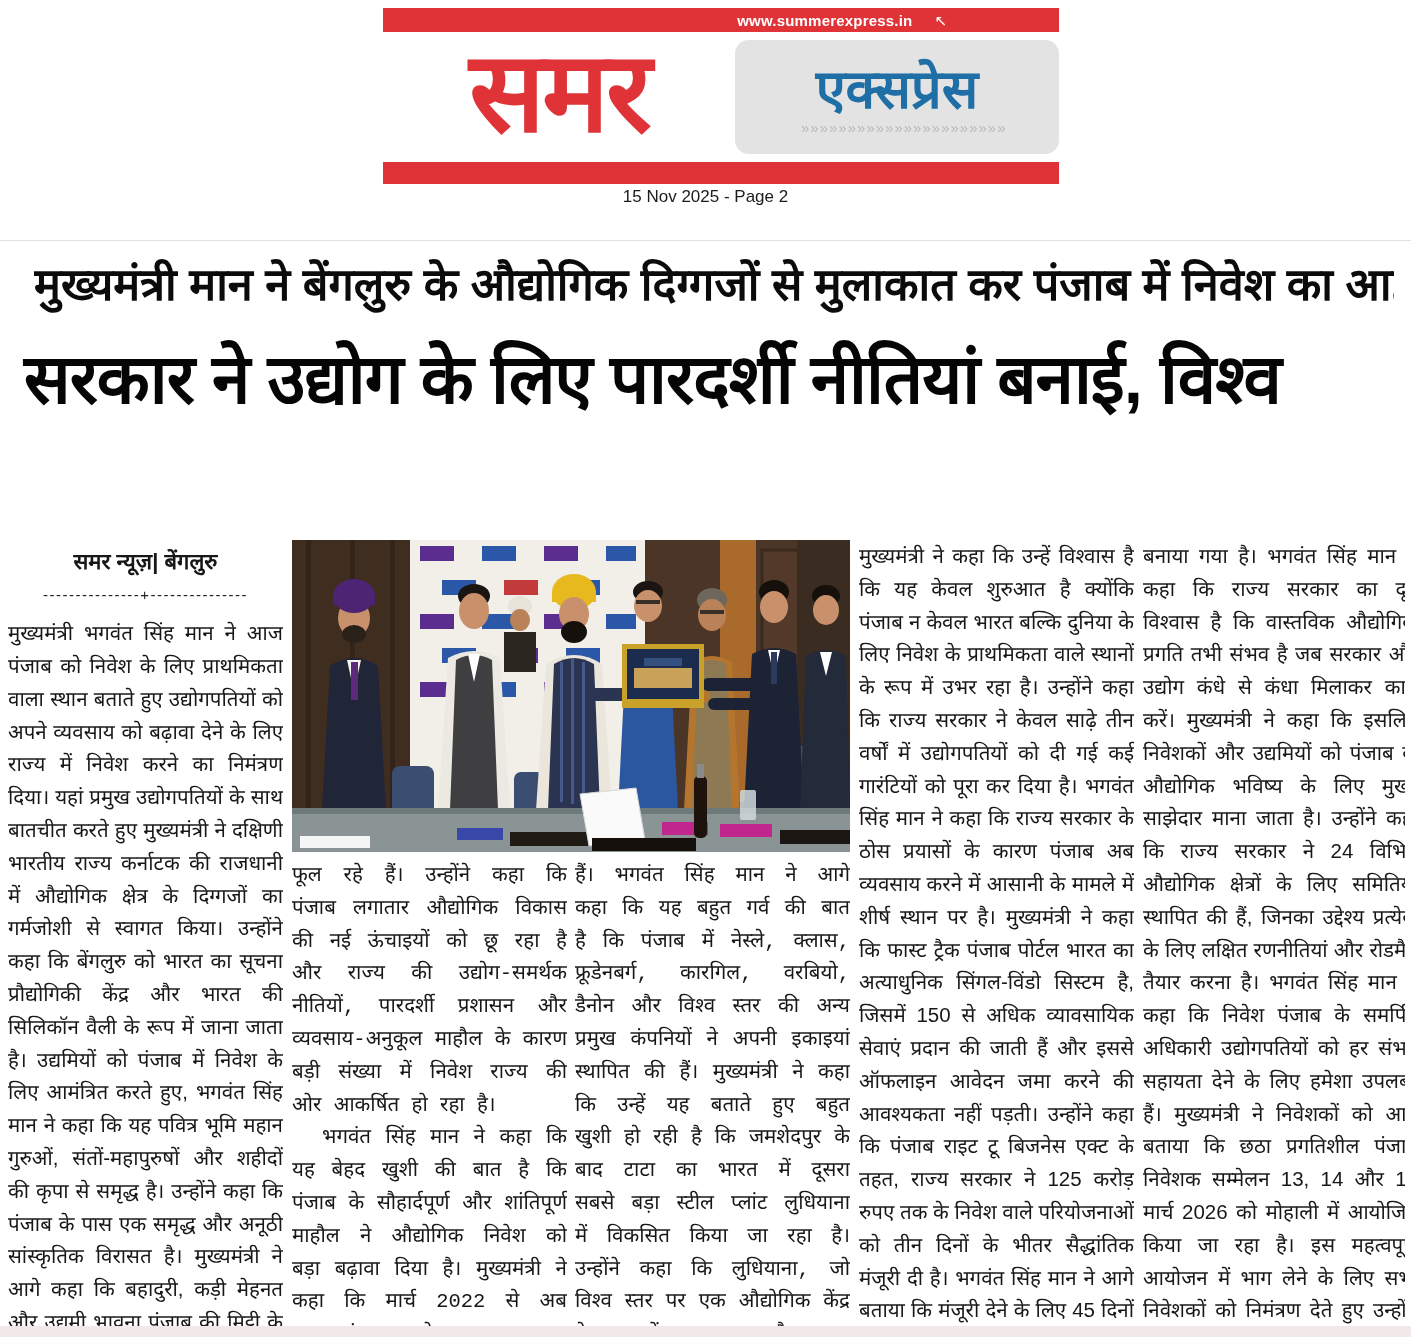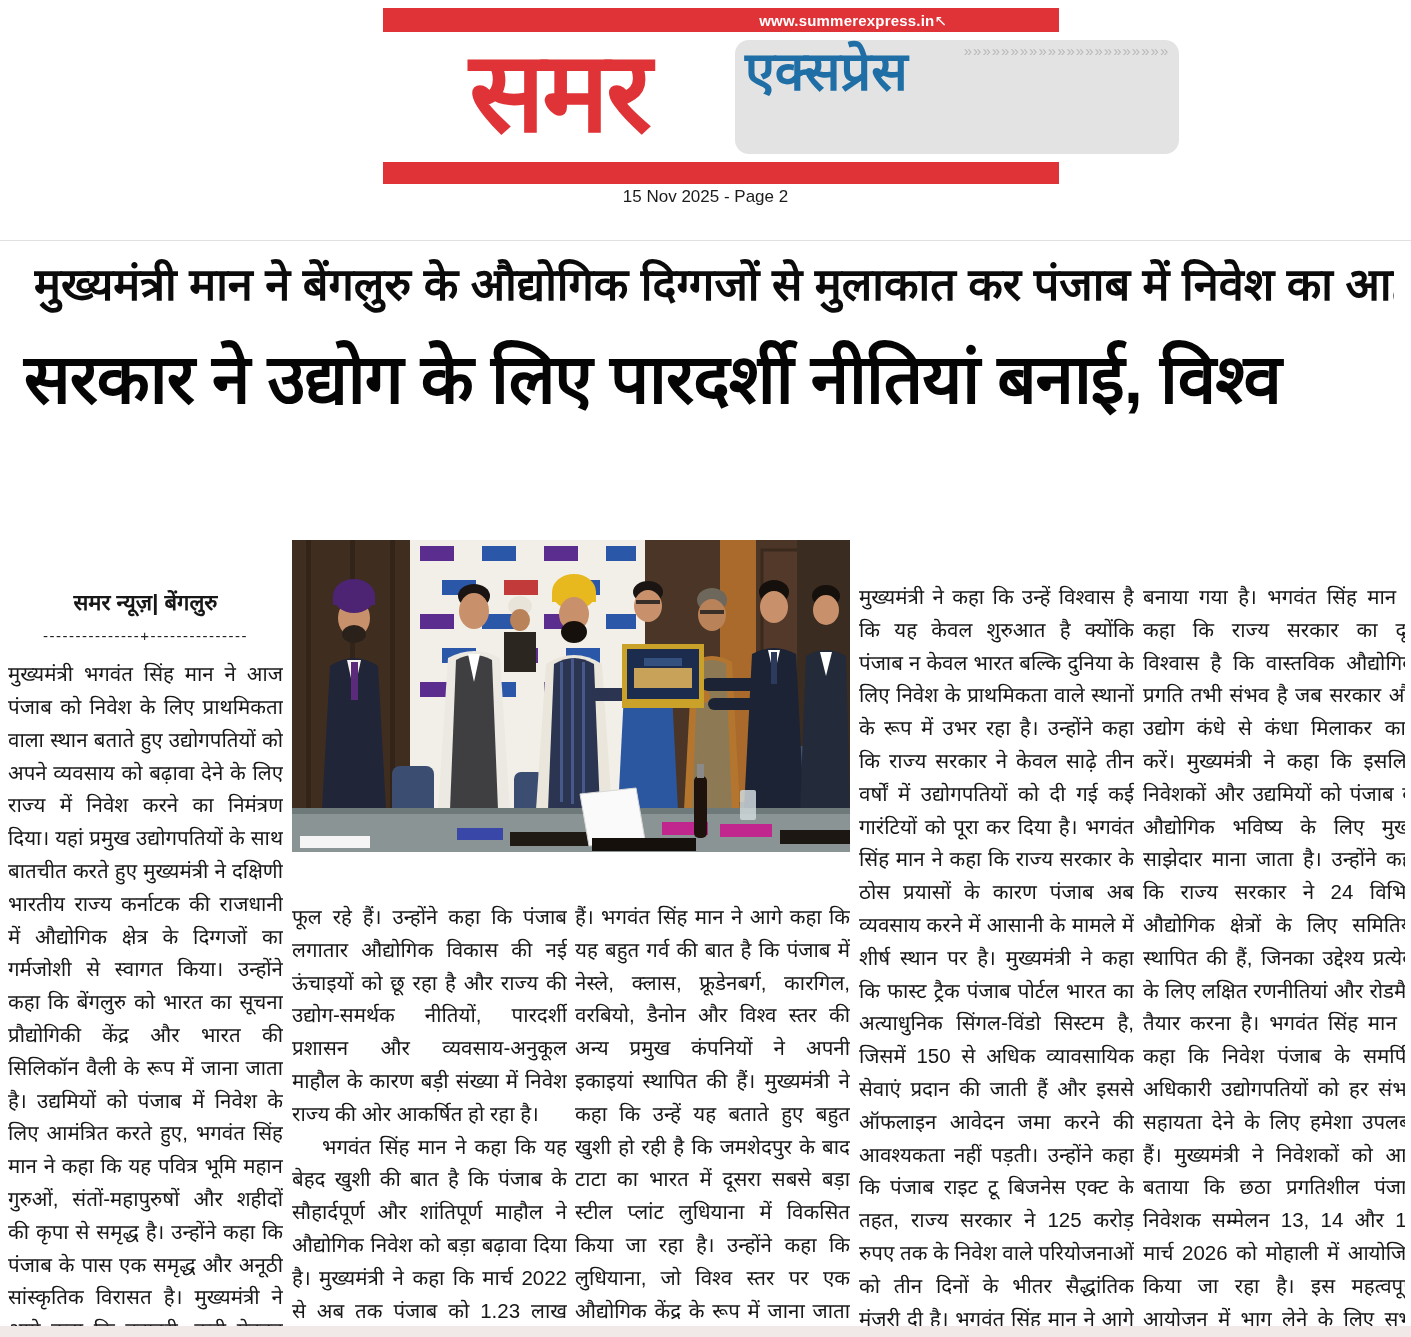--- a/index.html
+++ b/index.html
@@ -2,55 +2,55 @@
 <html><head>
 <meta charset="utf-8">
 <style>
   html,body{margin:0;padding:0;background:#ffffff;}
   .page{position:relative;width:1411px;height:1337px;background:#ffffff;overflow:hidden;
         font-family:"Liberation Sans","DejaVu Sans",sans-serif;color:#111;}
 
   
   .masthead{position:absolute;left:383px;top:8px;width:676px;}
   .mh-topbar{height:24px;background:#e03338;display:flex;align-items:center;
-             justify-content:flex-end;padding-right:112px;gap:0;}
+             justify-content:flex-end;padding-right:112px;gap:22px;}
   .mh-url{color:#ffffff;font-weight:bold;font-size:15px;letter-spacing:.2px;cursor:pointer;}
   .mh-cursor{color:#ffffff;font-size:15px;line-height:1;}
   .mh-main{display:flex;align-items:stretch;height:124px;margin-top:2px;}
   .mh-samar{flex:0 0 352px;color:#e03338;font-weight:800;font-size:112px;line-height:1.05;
             letter-spacing:-3px;text-align:center;}
   .mh-subbox{flex:1;background:#e3e3e3;border-radius:14px;margin:6px 0 4px 0;
-             display:flex;flex-direction:row;justify-content:center;padding:2px 10px;}
+             display:flex;flex-direction:column;justify-content:center;padding:2px 10px;}
   .mh-express{color:#1f6fa6;font-weight:800;font-size:54px;line-height:1.1;text-align:center;}
   .mh-chevrons{color:#b9b9b9;font-size:15px;letter-spacing:1px;line-height:.9;margin:2px 0 0 56px;}
   .mh-botbar{height:22px;background:#e03338;margin-top:4px;}
 
   
   .dateline{position:absolute;top:186px;left:0;width:100%;text-align:center;
             font-size:17px;line-height:1.35;color:#1b1b1b;}
   .top-divider{position:absolute;top:240px;left:0;width:1411px;border:none;margin:0;
                border-top:1px solid #e3e0e0;}
 
   
   .kicker{position:absolute;top:256px;left:34px;width:1360px;margin:0;
           font-size:45px;font-weight:800;line-height:1.3;color:#0b0b0b;white-space:nowrap;overflow:hidden;}
   .headline{position:absolute;top:326px;left:18px;width:1386px;margin:6px;
             font-size:69px;font-weight:800;line-height:1.38;color:#050505;letter-spacing:-1px;}
 
   
   .article-body{position:absolute;top:540px;left:8px;width:1397px;height:786px;
                 display:flex;gap:9px;overflow:hidden;}
   .col{flex:0 0 275px;width:275px;text-align:justify;font-size:20.5px;line-height:1.6;
-       color:#171717;overflow:hidden;margin-top:41px;}
+       color:#171717;overflow:hidden;}
   .col p{margin:0;}
   .col p.indent{text-indent:30px;}
   .byline{text-align:center;font-weight:bold;font-size:22px;padding-top:4px;}
   .separator{text-align:center;font-size:15px;letter-spacing:1.5px;color:#222;
              margin:4px 0 10px 0;white-space:nowrap;overflow:hidden;}
-  .mid{flex:0 0 558px;width:558px;display:flex;flex-direction:column;}
+  .mid{flex:0 0 558px;width:558px;display:flex;flex-direction:column;font-family:Liberation Mono, monospace;}
   .photo{margin:0 0 8px 0;width:558px;height:312px;}
   .photo svg{display:block;}
   .mid-cols{display:flex;gap:8px;flex:1;overflow:hidden;}
   .mid-cols .col{flex:1 1 0;width:auto;}
 
   
   .bottom-bar{position:absolute;left:0;bottom:0;width:1411px;height:11px;background:#f1e8e8;}
 </style>
 </head>
 <body>

